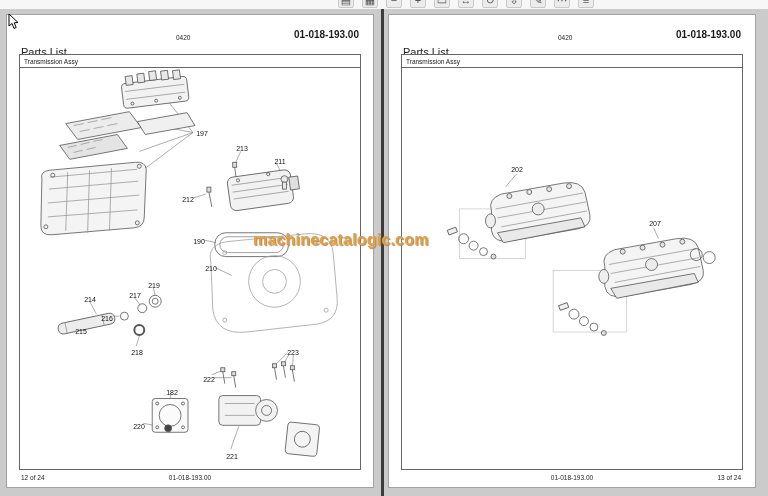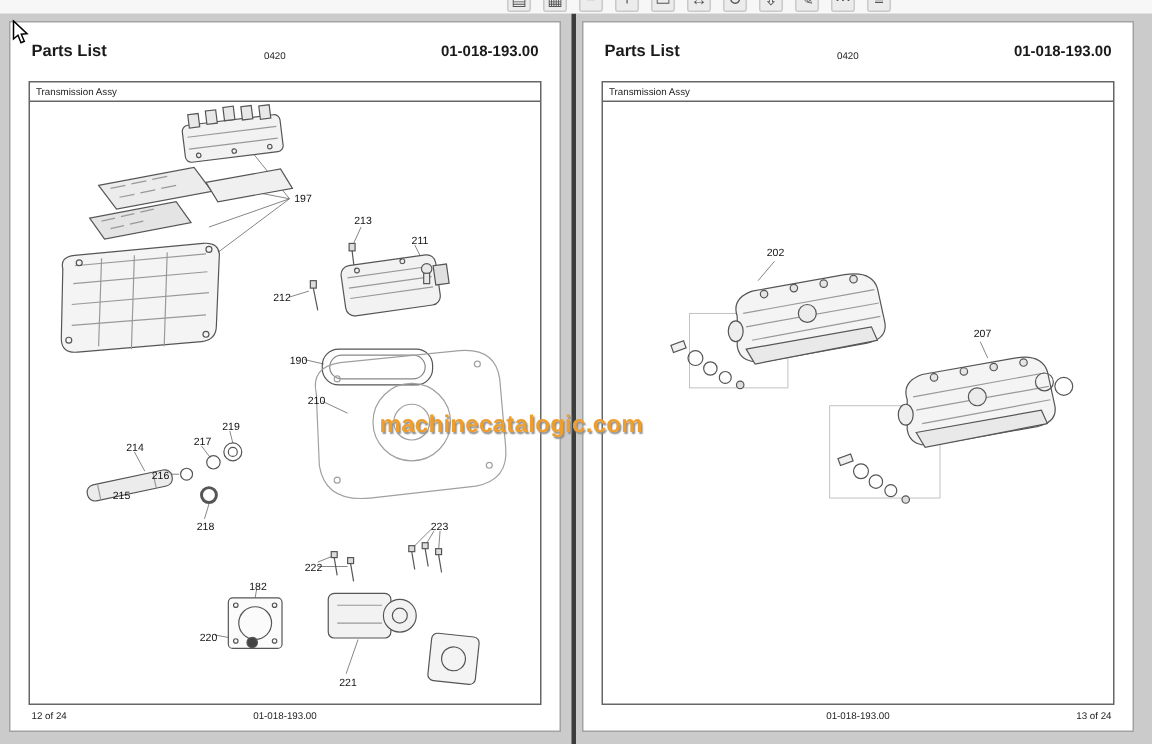--- a/index.html
+++ b/index.html
@@ -18,41 +18,40 @@
     color:#555; background:#ececec; border:1px solid #c9c9c9; border-radius:2px;
   }
   
   .separator { position:absolute; left:381px; top:9px; width:3px; height:487px; background:#3c3c3c; z-index:1; }
 
   .page { position:absolute; top:14px; width:368px; height:474px; background:#ffffff; border:1px solid #a3a3a3; z-index:2; }
   .page-left  { left:6px; }
   .page-right { left:388px; }
 
   .page-header { position:absolute; top:8px; left:14px; right:14px; height:24px; }
-  .ph-title { position:absolute; left:0; top:5px; font-weight:bold; font-size:11px;text-align:center; }
+  .ph-title { position:absolute; left:0; top:23px; font-weight:normal; font-size:11px;text-align:center; }
   .ph-code  { position:absolute; left:48%; transform:translateX(-50%); top:11px; font-size:6.5px; color:#222; }
   .ph-doc   { position:absolute; right:0; top:6px; font-weight:bold; font-size:10px; }
 
   .frame { position:absolute; left:12px; right:12px; top:39px; bottom:17px; border:1px solid #666; background:#fff; }
   .frame-label { height:13px; border-bottom:1px solid #666; font-size:6.5px; padding:3px 0 0 4px; color:#222; }
   .diagram { position:absolute; left:0; right:0; top:13px; bottom:0; }
   .diagram svg { width:100%; height:100%; display:block; }
   .callout { position:absolute; transform:translate(-50%,-50%); font-size:7px; color:#111; white-space:nowrap; }
 
   .page-footer { position:absolute; bottom:4px; left:14px; right:14px; height:9px; font-size:6.5px; color:#222; }
   .pf-left   { position:absolute; left:0; top:0; }
   .pf-center { position:absolute; left:50%; transform:translateX(-50%); top:0; }
   .pf-right  { position:absolute; right:0; top:0; }
 
   .watermark {
     position:absolute; left:253px; top:231px; z-index:4;
     font-size:16px; font-weight:bold; color:#ED9E2F;
     text-shadow:1px 1px 1px #8f8f8f;
     letter-spacing:0.2px;
-    margin-top:44px;
   }
   .cursor { position:absolute; left:8px; top:13px; z-index:6; }
 </style>
 </head>
 <body>
 
 <div class="viewer">
 
   <div class="toolbar">
     <div class="toolbar-icons">

